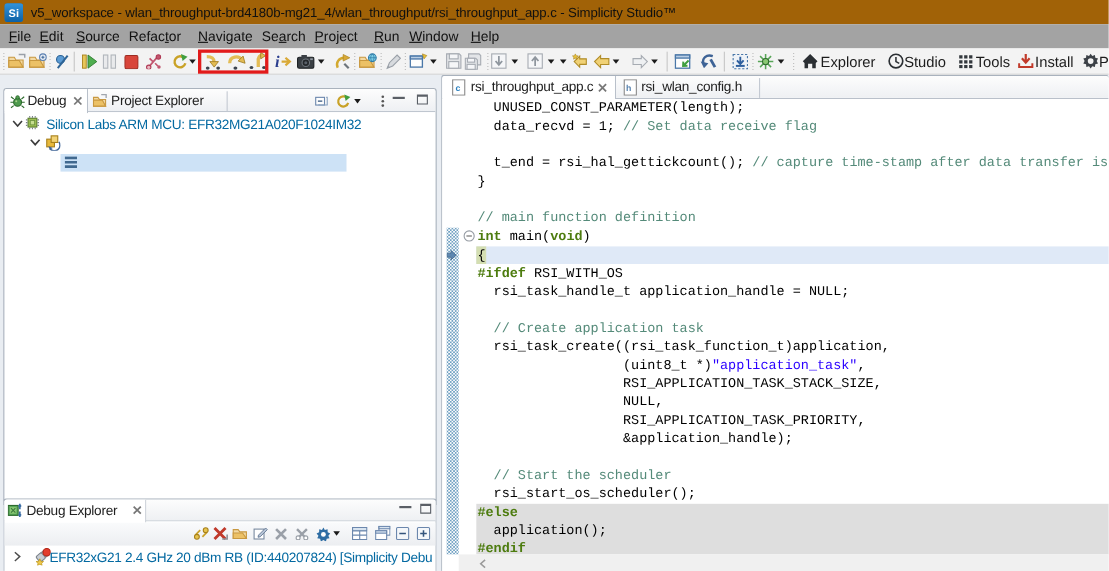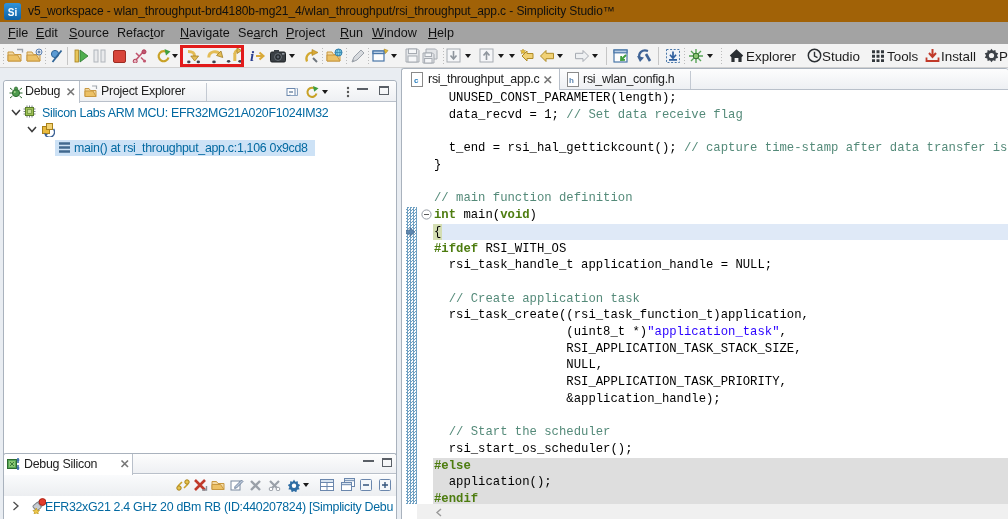--- a/index.html
+++ b/index.html
@@ -321,33 +321,32 @@
     <svg class="abs" style="left:37px;top:41px" width="14" height="15">
         <rect x="1.5" y="4.5" width="7" height="7" fill="#e8b93c" stroke="#a8801a"></rect>
         <rect x="5.5" y="1.5" width="6" height="6" fill="#f2d274" stroke="#a8801a"></rect>
         <path d="M12.5 7 A4.5 4.5 0 0 1 4.5 13.2" fill="none" stroke="#3e6396" stroke-width="1.4"></path>
         <path d="M3 11 L4.2 14.2 L7 12.6 Z" fill="#3e6396"></path>
       </svg>
     <div class="abs" style="left:51px;top:58.5px;width:260px;height:16.5px;background:#cde2f6"></div>
     <svg class="abs" style="left:54px;top:61px" width="13" height="11">
         <path d="M1 1.5 L12 1.5 M1 5.5 L12 5.5 M1 9.5 L12 9.5" stroke="#41698f" stroke-width="2.4"></path>
       </svg>
-    <span class="abs trow" style="left:70px;top:59.5px">main() at rsi_throughput_app.c:1,106 0x9cd8</span>
   </div>
   <div class="view" id="adpview">
     <div class="tabbar" style="height:20px"></div>
     <div class="abs" style="left:0;top:21px;width:392px;height:21px;background:linear-gradient(#fafbfc,#eceef1)"></div>
     <div class="abs" style="left:0;top:0;width:129px;height:21px;background:#fff;border-right:1px solid #b9c0ca;border-radius:3px 0 0 0"></div>
     <svg class="abs" style="left:3px;top:3px" width="14" height="14">
         <rect x="0.5" y="2.5" width="9" height="9" fill="#57a557" stroke="#2d6b2d"></rect>
         <rect x="2" y="4" width="6" height="6" fill="#8ac873"></rect>
         <path d="M3 5 L7 9 M7 5 L3 9" stroke="#3c7a3c" stroke-width="1"></path>
         <path d="M11 1 L11 6 M11 8 L11 13 M9.7 3 L12.3 3 M9.7 11 L12.3 11" stroke="#3c6ea5" stroke-width="1.6"></path>
       </svg>
-    <span class="abs tabtext" style="left:20px;top:2.5px">Debug Silicon</span>
+    <span class="abs tabtext" style="left:20px;top:2.5px">Debug Explorer</span>
     <svg class="abs" style="left:116px;top:5px" width="10" height="10">
         <path d="M1.5 1.5 L8 8 M8 1.5 L1.5 8" stroke="#777" stroke-width="1.6"></path>
       </svg>
     <div class="abs" style="left:359px;top:6px;width:11px;height:3px;border-top:2px solid #5a5f66"></div>
     <div class="abs" style="left:378px;top:4px;width:10px;height:9px;border:1px solid #5a5f66;border-top-width:2px"></div>
 
     <svg class="abs" style="left:172px;top:24px" width="14" height="14">
         <path d="M2 8 L6 4 M8 10 L12 6" stroke="#caa22a" stroke-width="1.6"></path>
         <circle cx="3" cy="10" r="2.2" fill="#e6c44f" stroke="#a8801a"></circle>
         <circle cx="11" cy="4" r="2.2" fill="#e6c44f" stroke="#a8801a"></circle>

